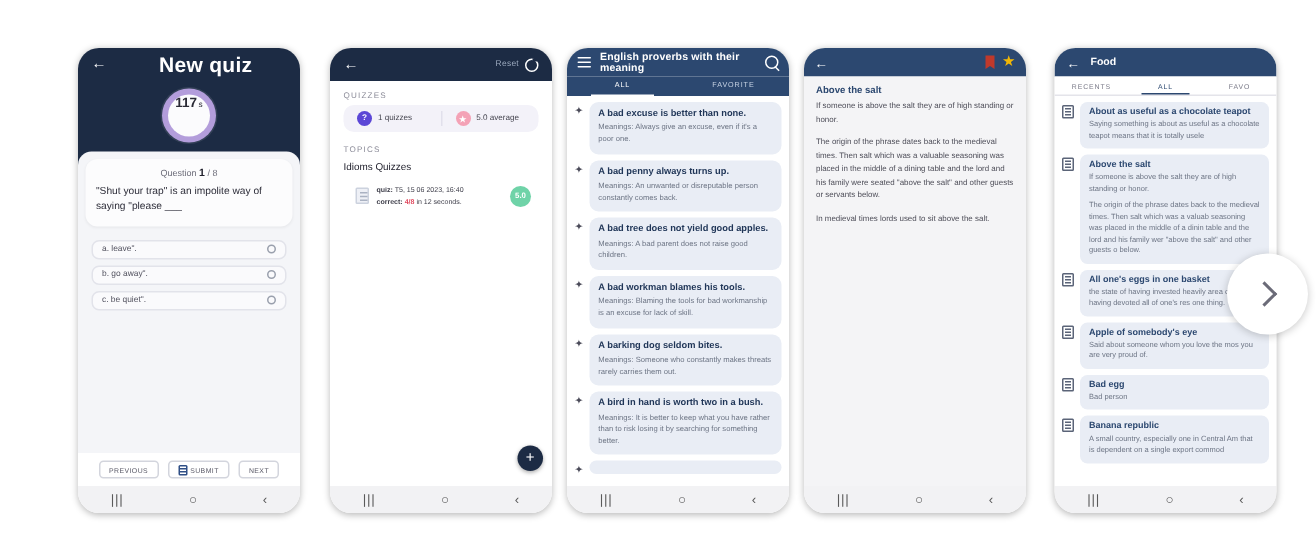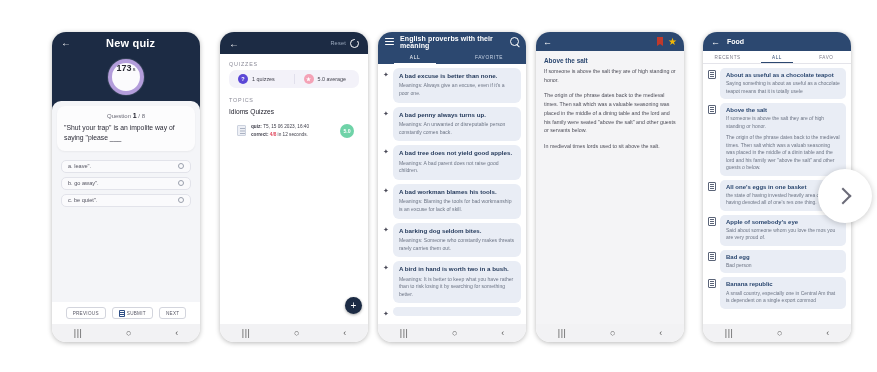--- a/index.html
+++ b/index.html
@@ -43,21 +43,21 @@
   .nav-recent { letter-spacing: .5px; }
 
   
   #phone1 { left: 52px; }
   .p1-body { background: #1c2b44; display:flex; flex-direction:column; flex:1; overflow:hidden; }
   .p1-top {
     height: 22px; display: flex; align-items: center; gap: 7px;
     padding: 0 9px; color: #ffffff; flex: none;
   }
   .p1-back { font-size: 10px; line-height: 1; }
-  .p1-title { font-size: 11px; font-weight: 700; letter-spacing: .2px; padding-left: 28px; }
+  .p1-title { font-size: 14px; font-weight: 700; letter-spacing: .2px; padding-left: 28px; }
   .p1-timerwrap { height: 46px; display:flex; align-items:center; justify-content:center; flex:none; }
   .ring {
     width: 36px; height: 36px; border-radius: 50%;
     background: #b39ddb;
     display: flex; align-items: center; justify-content: center;
     box-shadow: 0 0 0 1px rgba(255,255,255,.10);
   }
   .ring-inner {
     width: 28px; height: 28px; border-radius: 50%;
     background: #fbfbfd;
@@ -251,21 +251,21 @@
       <div class="p1-body">
 
         <div class="p1-top">
           <span class="p1-back">←</span>
           <span class="p1-title">New quiz</span>
         </div>
 
         <div class="p1-timerwrap">
           <div class="ring">
             <div class="ring-inner">
-              <span class="num">173</span>
+              <span class="num">117</span>
               <span class="unit">s</span>
             </div>
           </div>
         </div>
 
         <div class="p1-sheet">
           <div class="q-card">
             <div class="q-label">
               <span>Question</span>
               <b>1</b>

